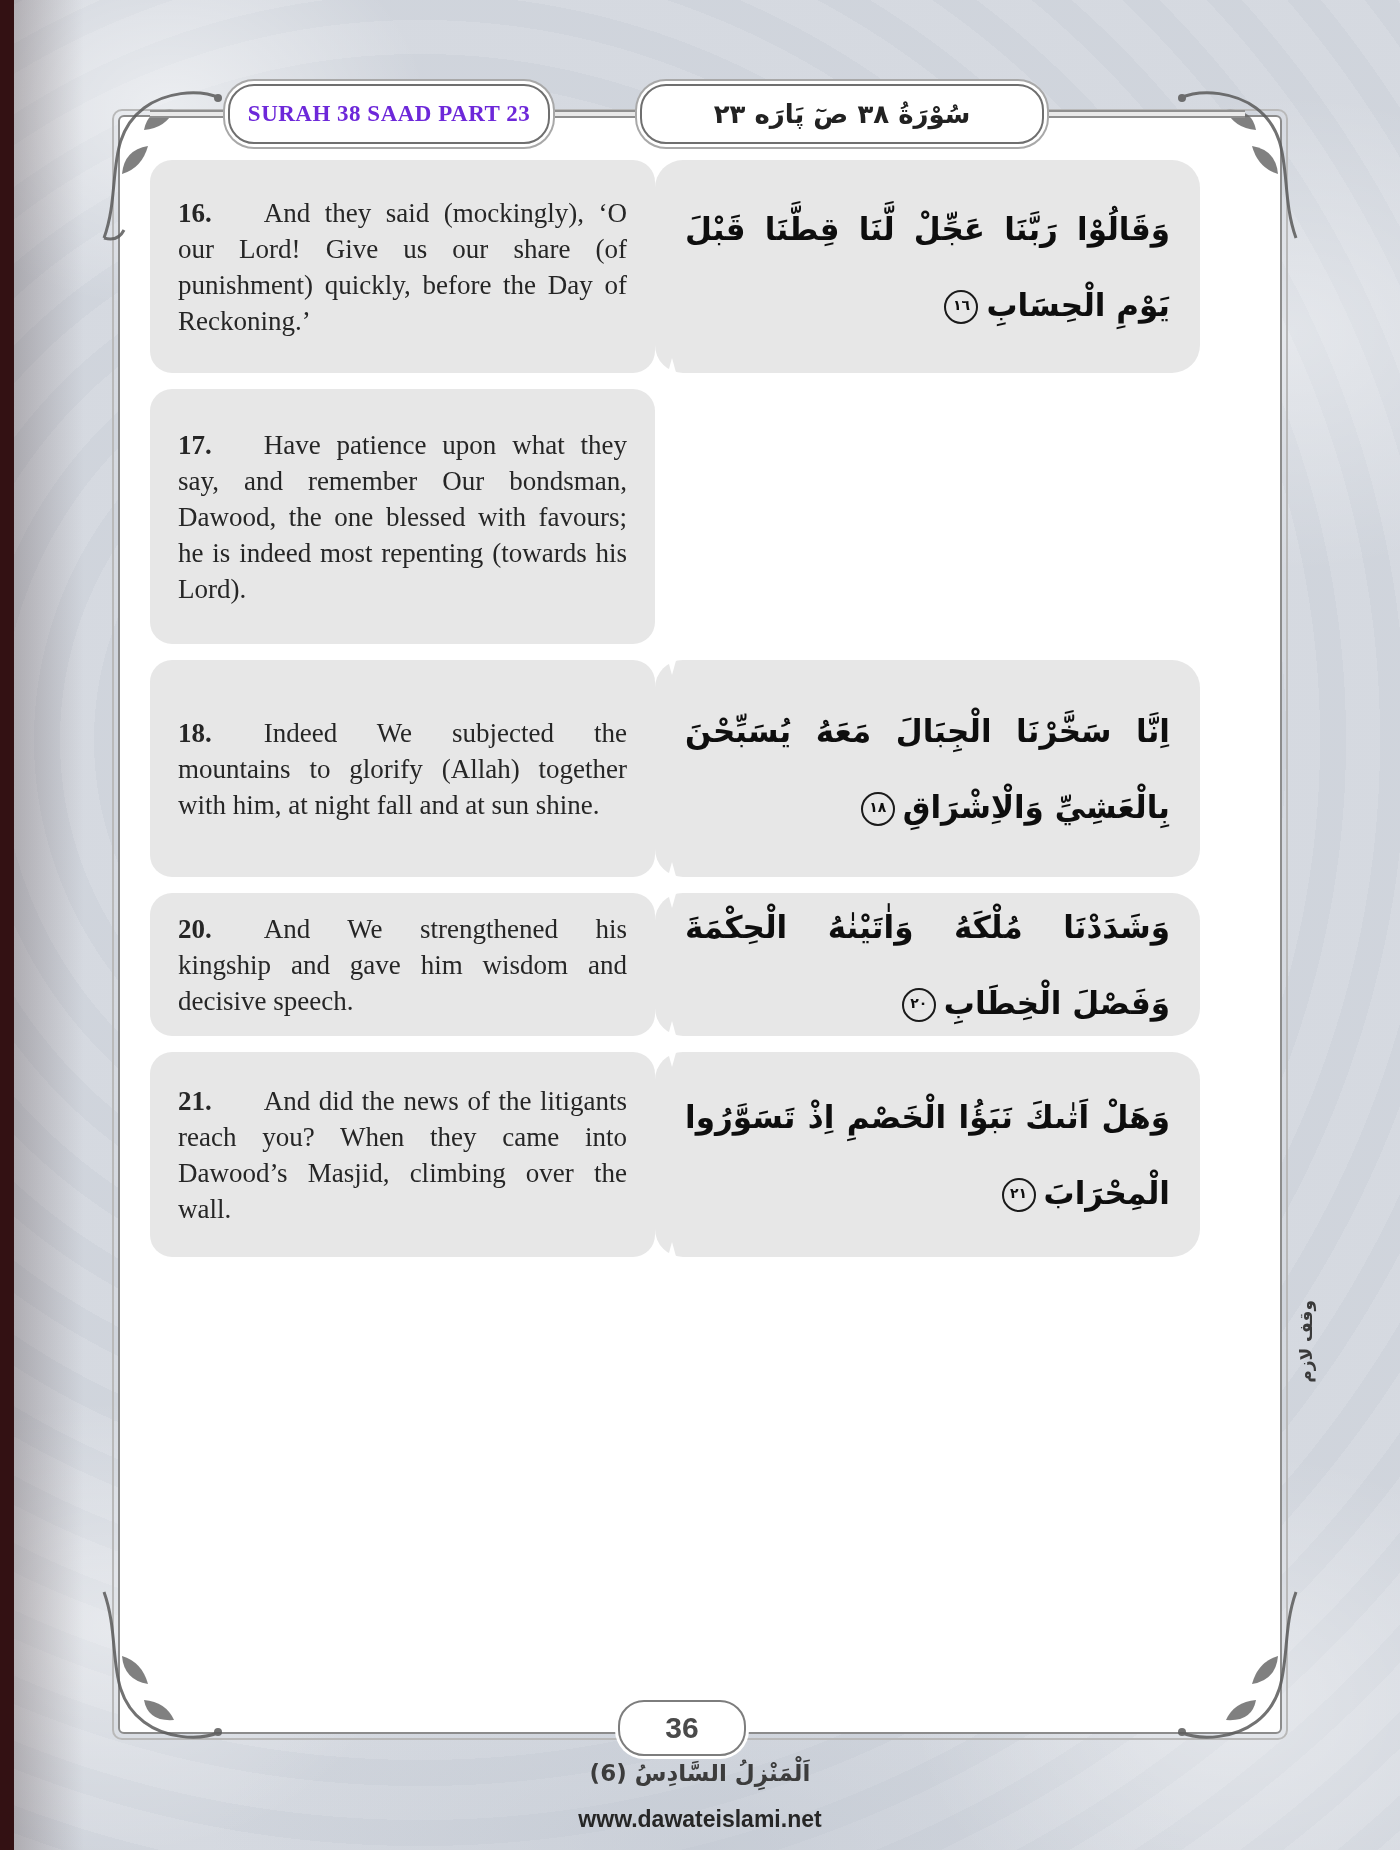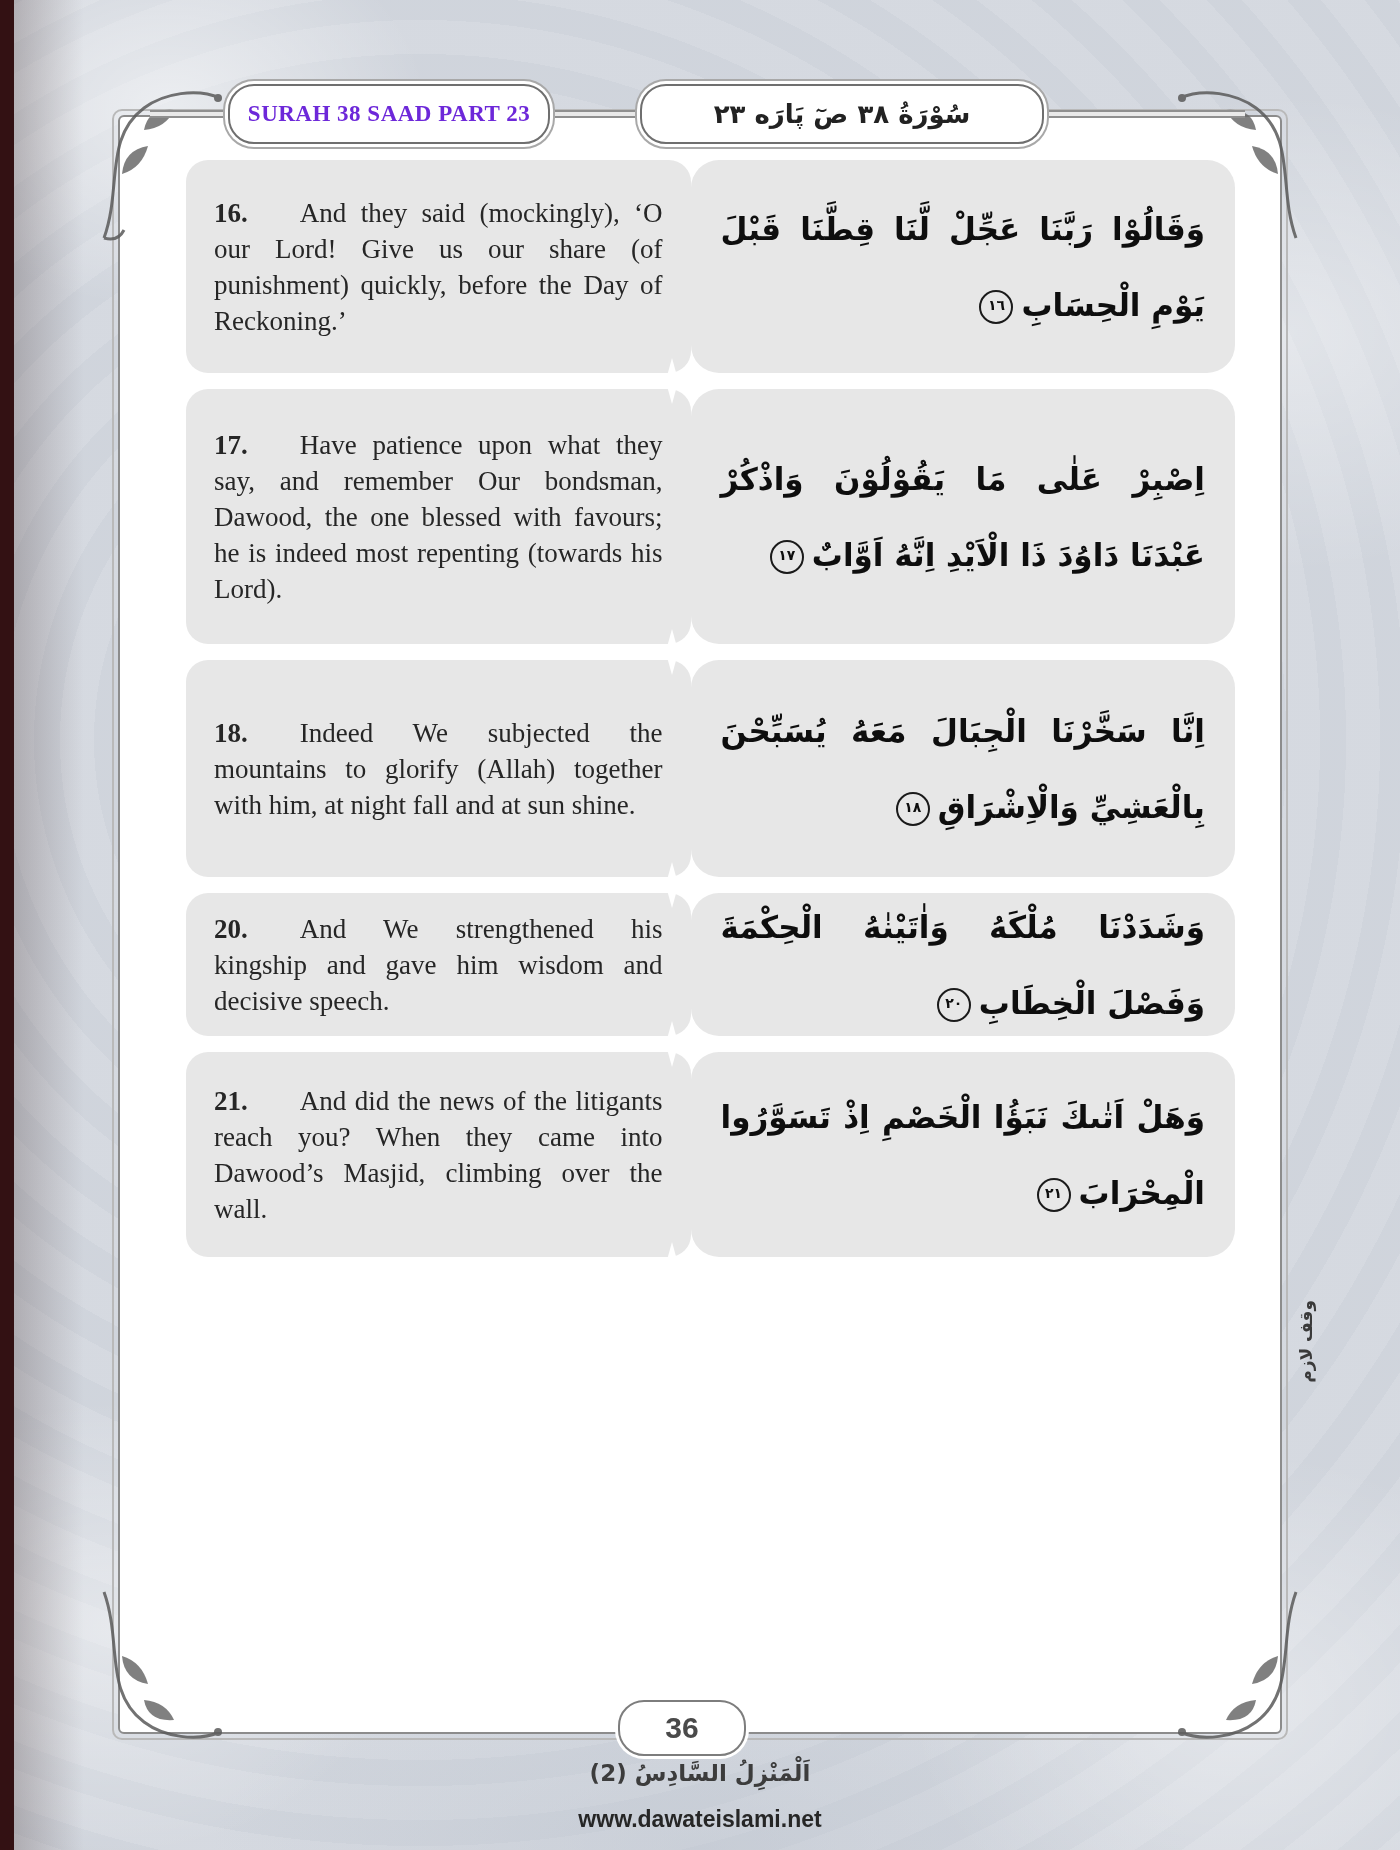--- a/index.html
+++ b/index.html
@@ -31,21 +31,21 @@
     background:linear-gradient(180deg,#8f8f8f 0 2px,#e9e9e9 2px 6px,#8f8f8f 6px 8px);}
   .pill{position:absolute;background:#fff;border:2px solid #6f6f6f;border-radius:26px;
     box-shadow:0 0 0 3px #fff, 0 0 0 5px #a8a8a8;display:flex;align-items:center;justify-content:center;}
   .pill-left{left:228px;top:84px;width:318px;height:56px;font-weight:bold;font-size:23px;
     letter-spacing:.5px;color:#6d28d9;}
   .pill-right{left:640px;top:84px;width:400px;height:56px;font-family:"DejaVu Sans",sans-serif;
     font-weight:bold;font-size:26px;color:#222;direction:rtl;}
 
   
   .rows{position:absolute;left:150px;top:160px;width:1085px;display:flex;flex-direction:column;gap:16px;}
-  .row{display:flex;margin-left:36px;}
+  .row{display:flex;}
   .row:nth-child(1){height:213px}
   .row:nth-child(2){height:255px}
   .row:nth-child(3){height:217px}
   .row:nth-child(4){height:143px}
   .row:nth-child(5){height:205px}
   .row:nth-child(6){height:220px}
   .row:nth-child(7){height:170px}
   .en-box{width:505px;background:#e7e7e7;border-radius:22px;display:flex;align-items:center;}
   .en-inner{padding:10px 28px;font-size:27px;line-height:36px;color:#262626;text-align:justify;width:100%;}
   .vnum{font-weight:bold;margin-right:52px;}
@@ -137,25 +137,20 @@
         </div>
       </div>
     </div>
 
     <div class="row">
       <div class="en-box">
         <div class="en-inner">
           <span class="vnum">17.</span><span>Have patience upon what they say, and remember Our bondsman, Dawood, the one blessed with favours; he is indeed most repenting (towards his Lord).</span>
         </div>
       </div>
-      <div class="ar-box">
-        <div class="ar-inner">
-          <span>اِصْبِرْ عَلٰى مَا يَقُوْلُوْنَ وَاذْكُرْ عَبْدَنَا دَاوُدَ ذَا الْاَيْدِ اِنَّهُ اَوَّابٌ</span><span class="ayah">١٧</span>
-        </div>
-      </div>
     </div>
 
     <div class="row">
       <div class="en-box">
         <div class="en-inner">
           <span class="vnum">18.</span><span>Indeed We subjected the mountains to glorify (Allah) together with him, at night fall and at sun shine.</span>
         </div>
       </div>
       <div class="ar-box">
         <div class="ar-inner">
@@ -211,16 +206,16 @@
   <svg class="sparkle" style="left:649px;top:1478px" viewBox="0 0 46 46">
       <path d="M23 0 L28 18 L46 23 L28 28 L23 46 L18 28 L0 23 L18 18 Z" fill="#ffffff"></path>
     </svg>
 
   <div class="margin-note">وقف لازم</div>
 
   <div class="pagenum-pill">
     <span>36</span>
   </div>
 
-  <div class="footer-manzil">اَلْمَنْزِلُ السَّادِسُ (2)</div>
+  <div class="footer-manzil">اَلْمَنْزِلُ السَّادِسُ (6)</div>
   <div class="footer-site">www.dawateislami.net</div>
 
 </div>
 
 </body></html>

